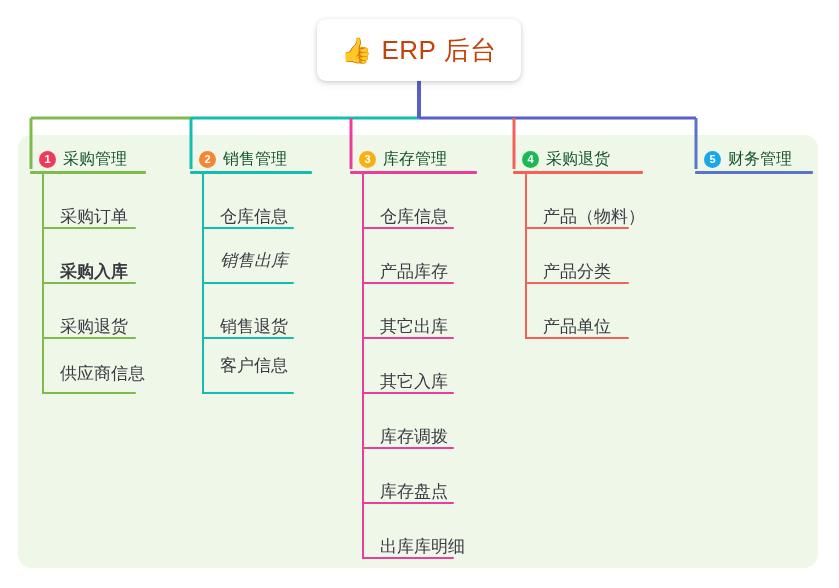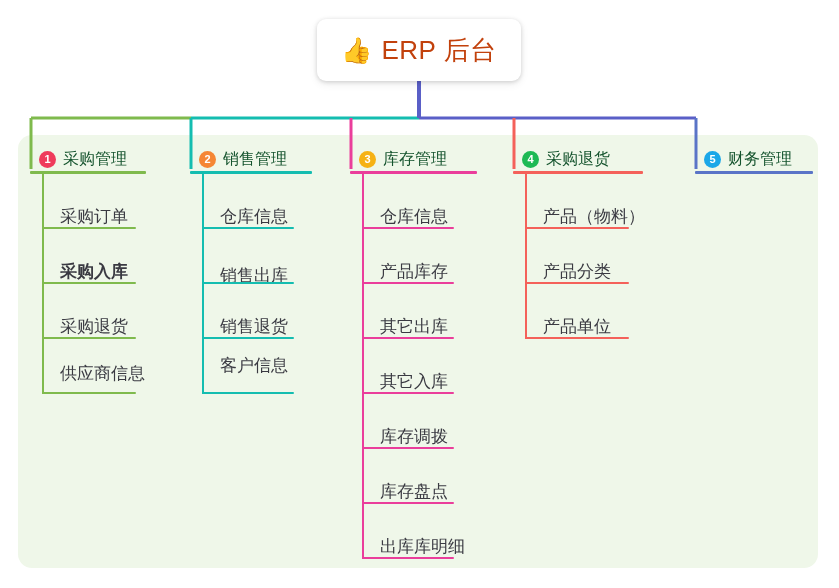--- a/index.html
+++ b/index.html
@@ -112,21 +112,21 @@
           <span class="head-label">销售管理</span>
           <span class="head-rule" style="width: 122px; background: rgb(20, 189, 176);"></span>
         </div>
         <div class="col-body" style="height: 220px;">
           <span class="spine" style="background: rgb(20, 189, 176); height: 220px;"></span>
           <div class="leaf">
             <span class="leaf-label" style="top: 31px;">仓库信息</span>
             <span class="leaf-rule" style="top: 53px; width: 92px; background: rgb(20, 189, 176);"></span>
           </div>
           <div class="leaf">
-            <span class="leaf-label" style="top: 90px;">销售出库</span>
+            <span class="leaf-label" style="top: 75px; font-style: italic;">销售出库</span>
             <span class="leaf-rule" style="top: 108px; width: 92px; background: rgb(20, 189, 176);"></span>
           </div>
           <div class="leaf">
             <span class="leaf-label" style="top: 141px;">销售退货</span>
             <span class="leaf-rule" style="top: 163px; width: 92px; background: rgb(20, 189, 176);"></span>
           </div>
           <div class="leaf">
             <span class="leaf-label" style="top: 180px;">客户信息</span>
             <span class="leaf-rule" style="top: 218px; width: 92px; background: rgb(20, 189, 176);"></span>
           </div>

